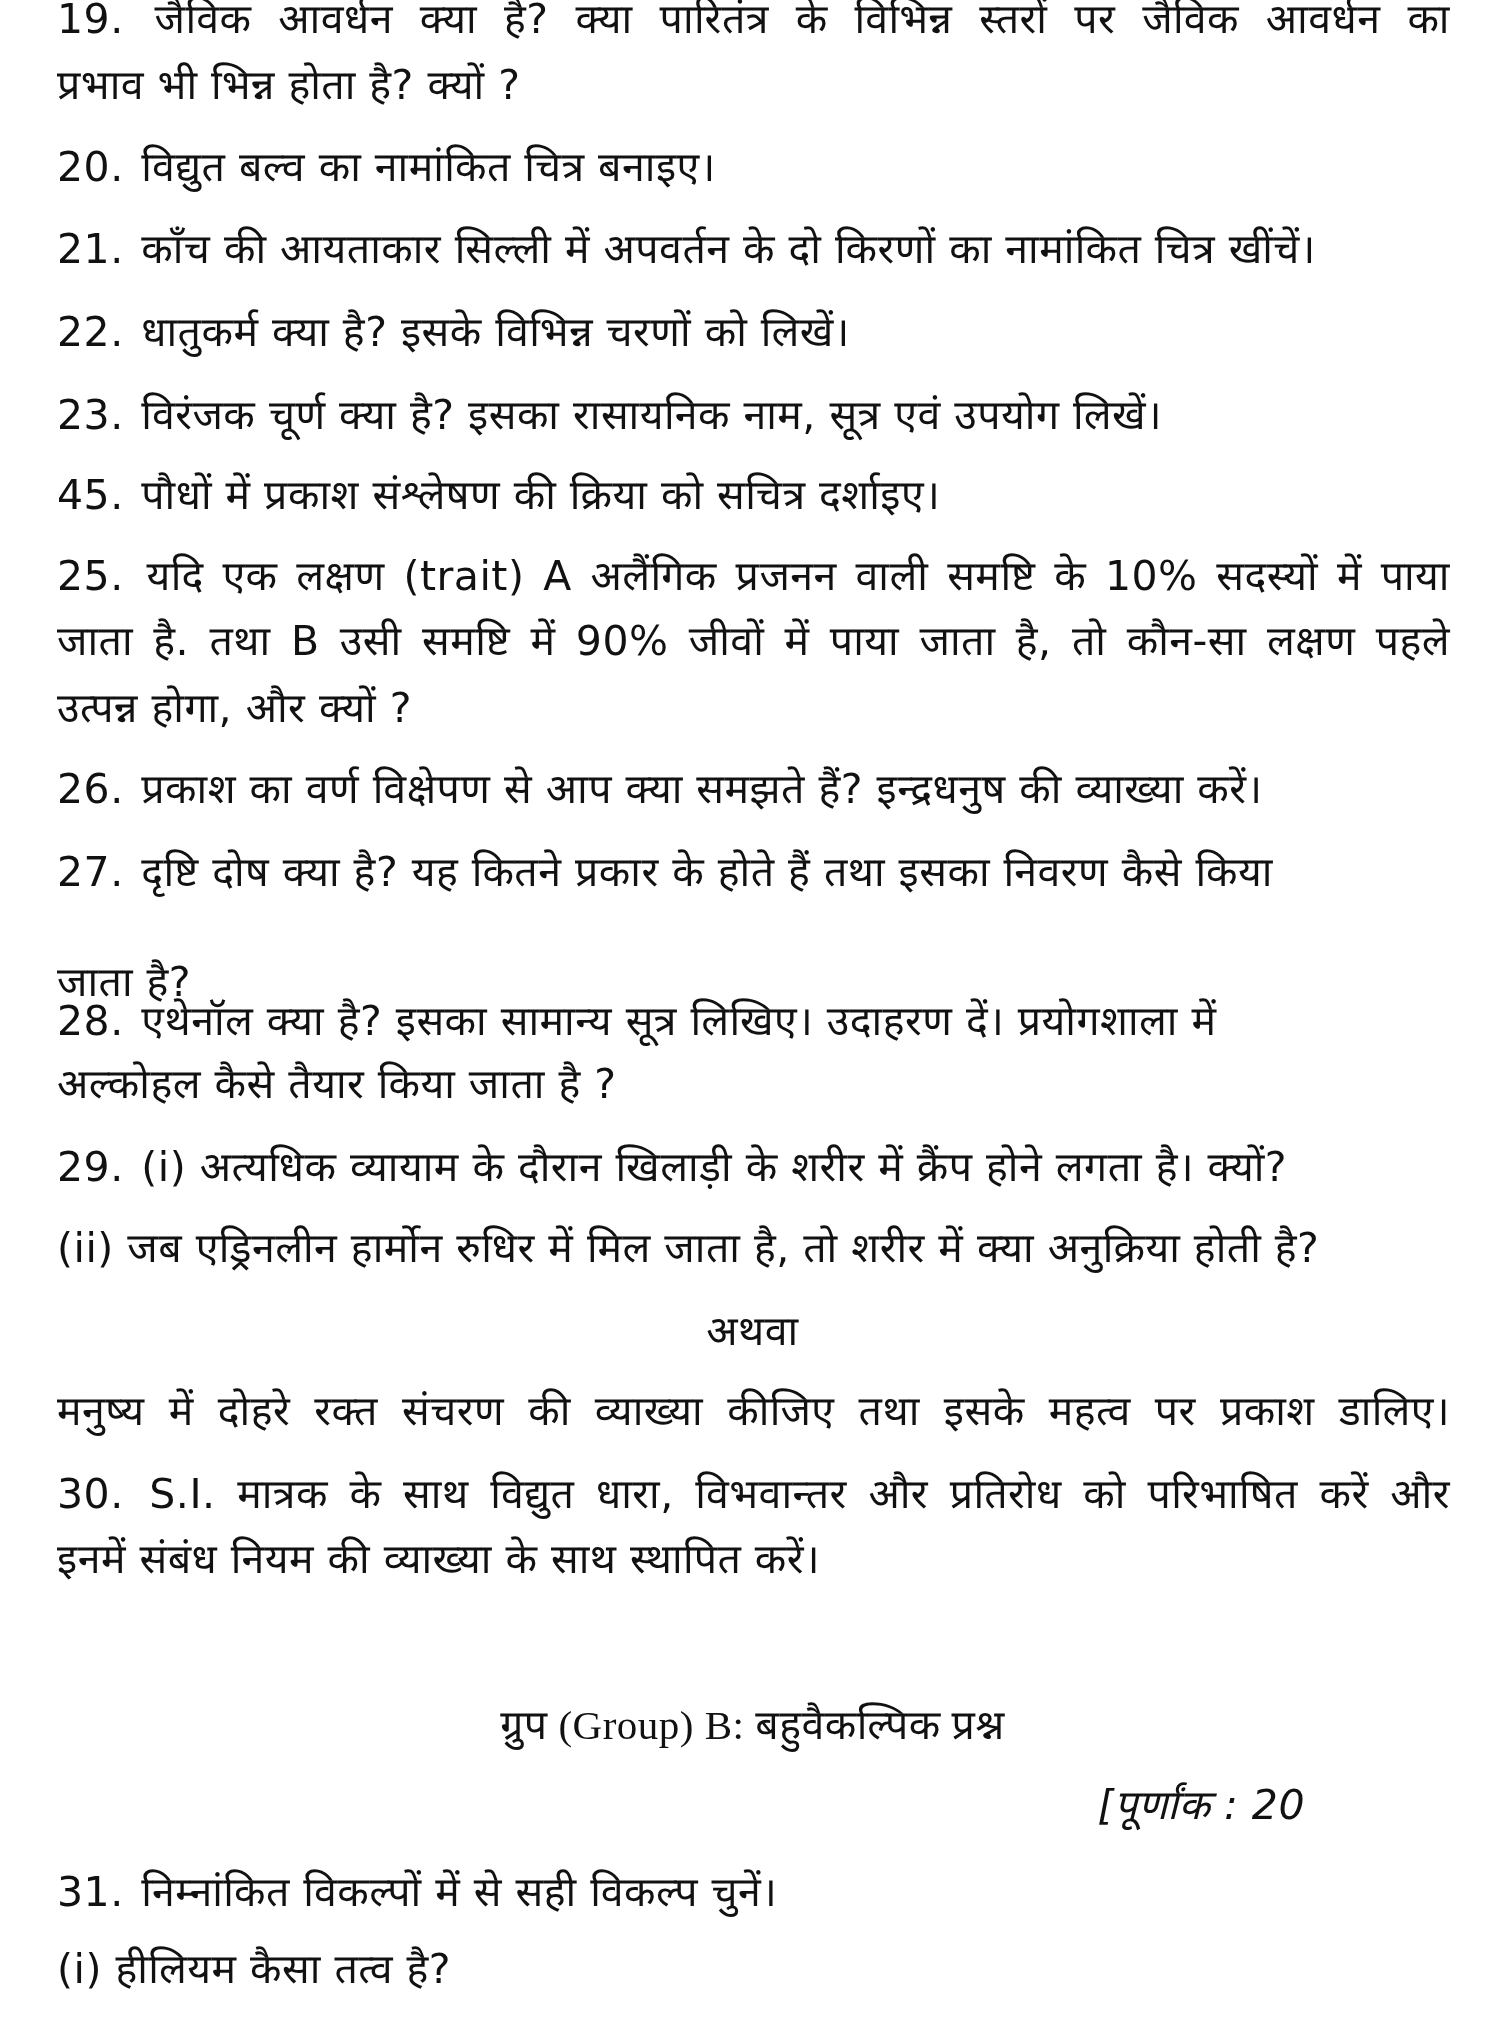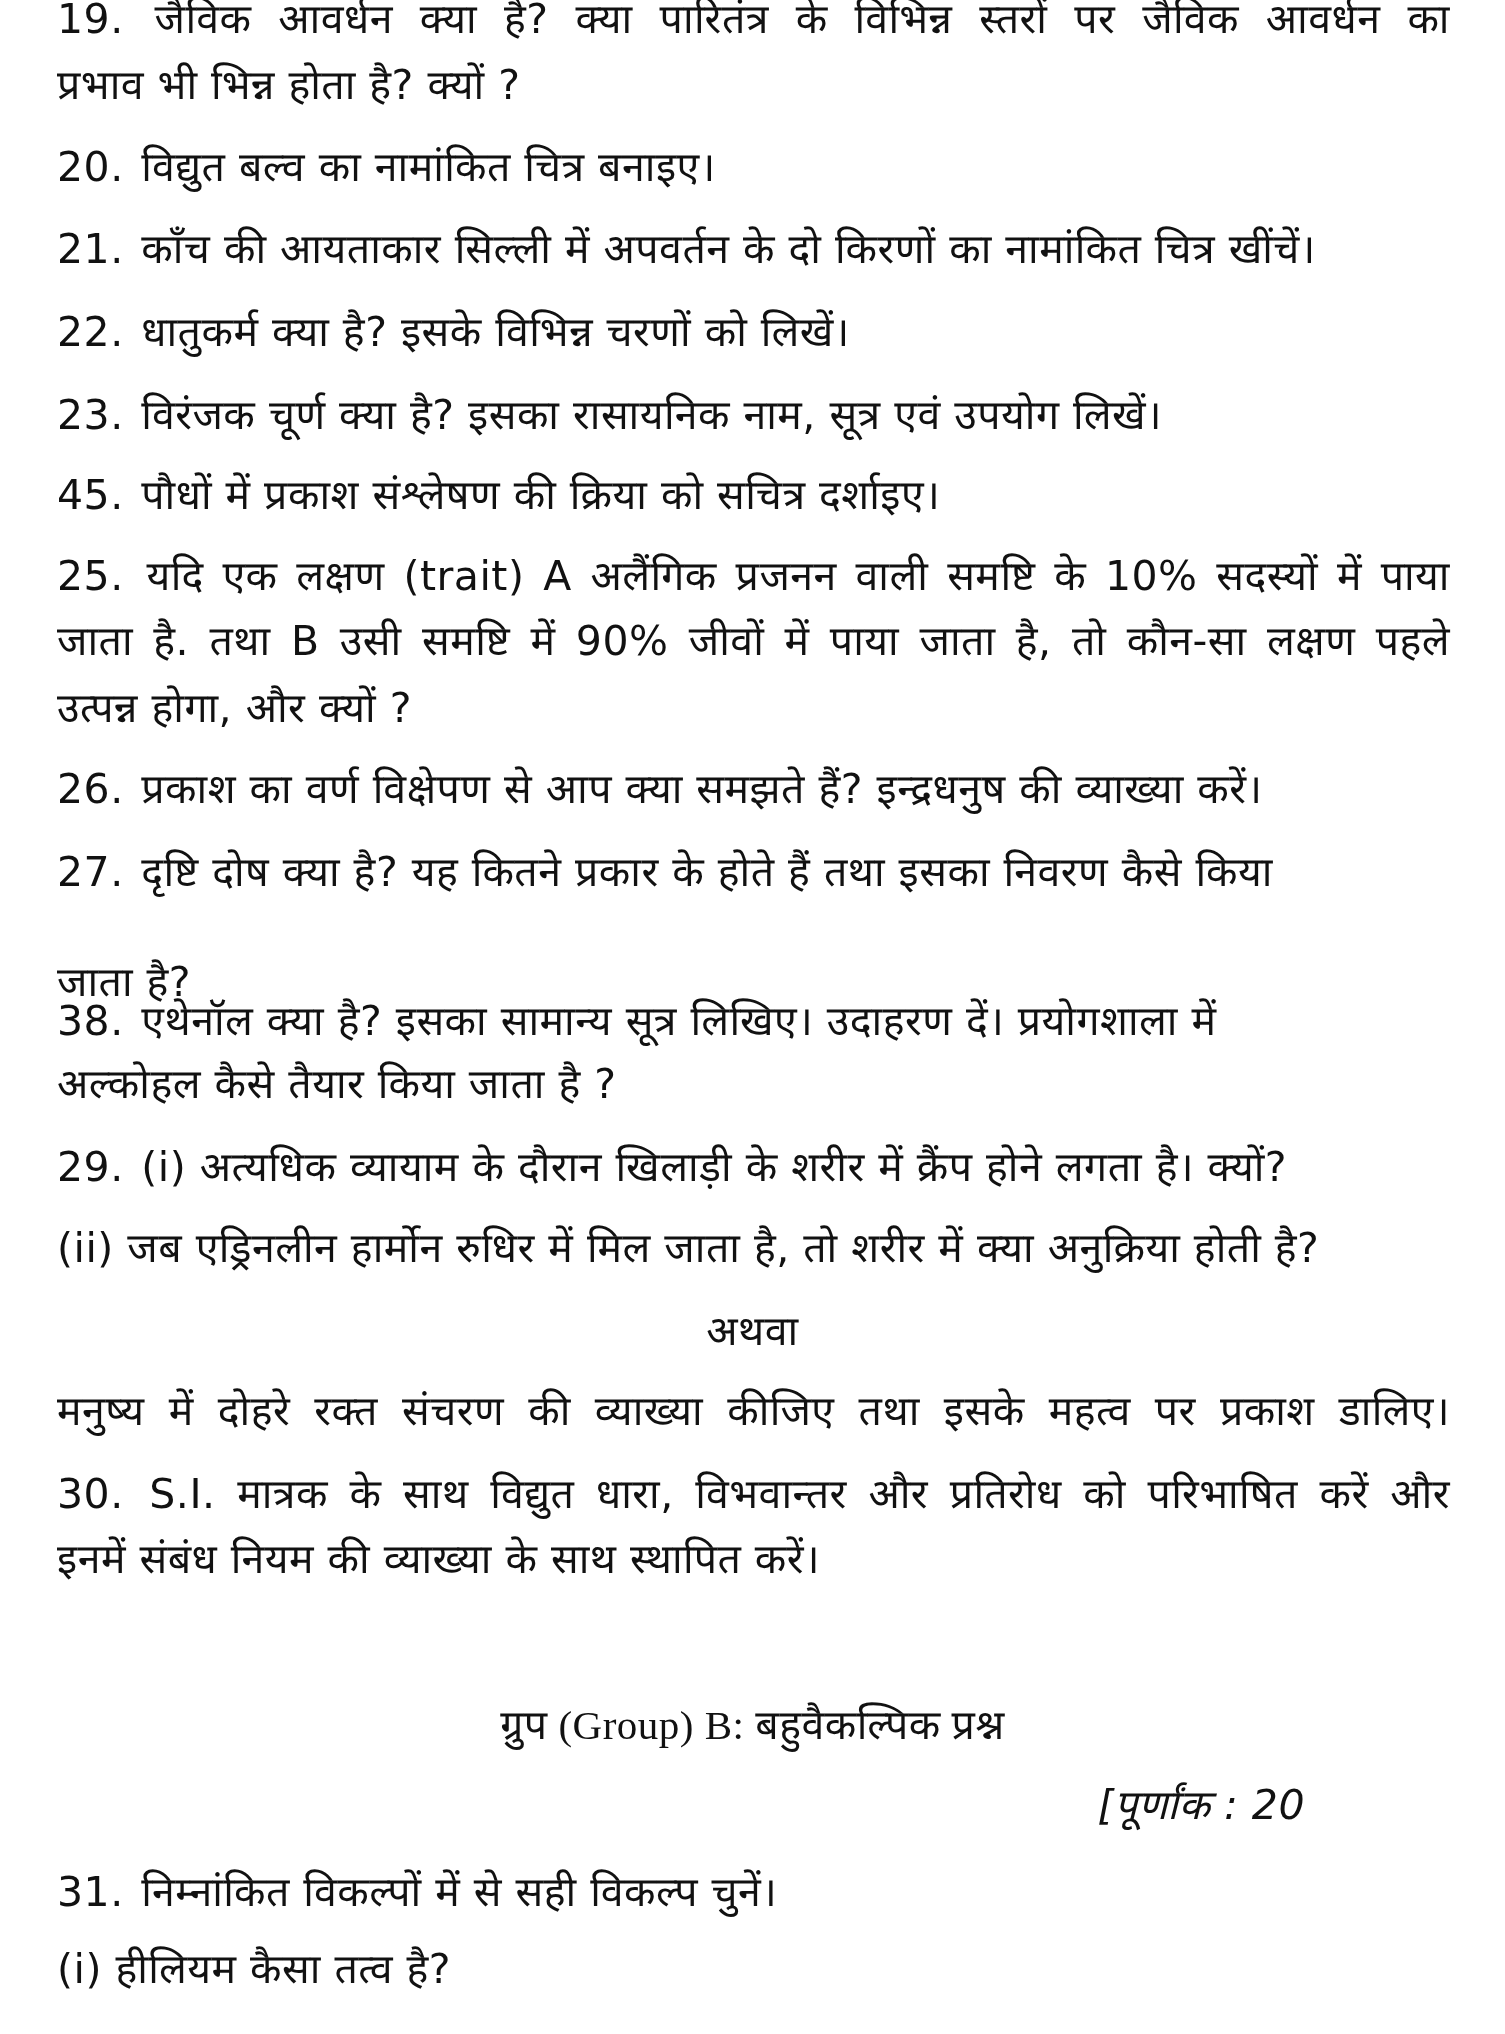--- a/index.html
+++ b/index.html
@@ -66,21 +66,21 @@
     <span>प्रकाश का वर्ण विक्षेपण से आप क्या समझते हैं? इन्द्रधनुष की व्याख्या करें।</span>
   </div>
 
   <div class="line" style="top:847px">
     <span class="qnum">27.</span>
     <span>दृष्टि दोष क्या है? यह कितने प्रकार के होते हैं तथा इसका निवरण कैसे किया</span>
   </div>
   <div class="line" style="top:957px">जाता है?</div>
 
   <div class="line" style="top:996px">
-    <span class="qnum">38.</span>
+    <span class="qnum">28.</span>
     <span>एथेनॉल क्या है? इसका सामान्य सूत्र लिखिए। उदाहरण दें। प्रयोगशाला में</span>
   </div>
   <div class="line" style="top:1059px">अल्कोहल कैसे तैयार किया जाता है ?</div>
 
   <div class="line" style="top:1142px">
     <span class="qnum">29.</span>
     <span>(i) अत्यधिक व्यायाम के दौरान खिलाड़ी के शरीर में क्रैंप होने लगता है। क्यों?</span>
   </div>
   <div class="line" style="top:1223px">(ii) जब एड्रिनलीन हार्मोन रुधिर में मिल जाता है, तो शरीर में क्या अनुक्रिया होती है?</div>
 

